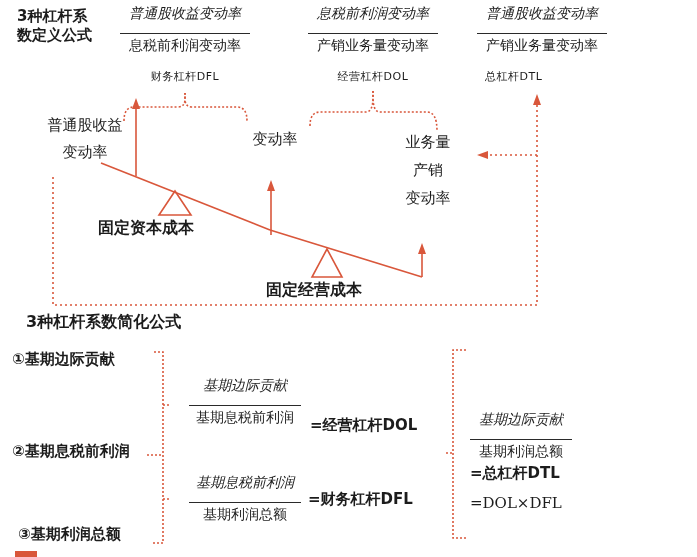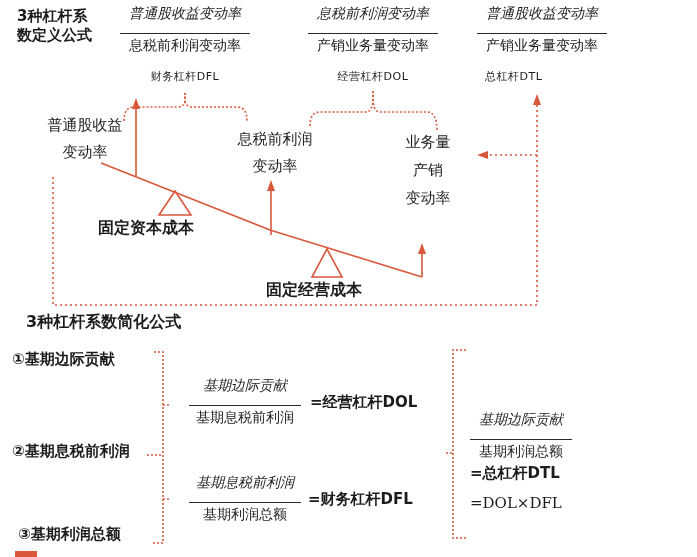--- a/index.html
+++ b/index.html
@@ -96,21 +96,20 @@
     </div>
     <div class="deflabel" style="margin-top:15px;text-align:left;padding-left:8px;">总杠杆DTL</div>
   </div>
 
   <div class="abs ratetext" style="left:35px;top:112px;width:100px;">
     <div>普通股收益</div>
     <div>变动率</div>
   </div>
 
   <div class="abs ratetext" style="left:225px;top:126px;width:100px;">
-    <div>息税前利润</div>
     <div>变动率</div>
   </div>
 
   <div class="abs ratetext" style="left:394px;top:128px;width:68px;line-height:28px;">
     <div>业务量</div>
     <div>产销</div>
     <div>变动率</div>
   </div>
 
   <div class="abs fulcrum-label" style="left:98px;top:218px;">固定资本成本</div>
@@ -121,21 +120,21 @@
   <div class="abs item" style="left:12px;top:350px;">①基期边际贡献</div>
   <div class="abs item" style="left:18px;top:525px;">③基期利润总额</div>
   <div class="abs item" style="left:12px;top:442px;">②基期息税前利润</div>
 
   <div class="abs" style="left:189px;top:377px;width:112px;">
     <div class="frac f14">
       <span class="num">基期边际贡献</span>
       <span class="den">基期息税前利润</span>
     </div>
   </div>
-  <div class="abs result" style="left:310px;top:393px;">=经营杠杆DOL</div>
+  <div class="abs result" style="left:310px;top:416px;">=经营杠杆DOL</div>
 
   <div class="abs" style="left:189px;top:474px;width:112px;">
     <div class="frac f14">
       <span class="num">基期息税前利润</span>
       <span class="den">基期利润总额</span>
     </div>
   </div>
   <div class="abs result" style="left:308px;top:490px;">=财务杠杆DFL</div>
 
   <div class="abs" style="left:470px;top:411px;width:102px;">

